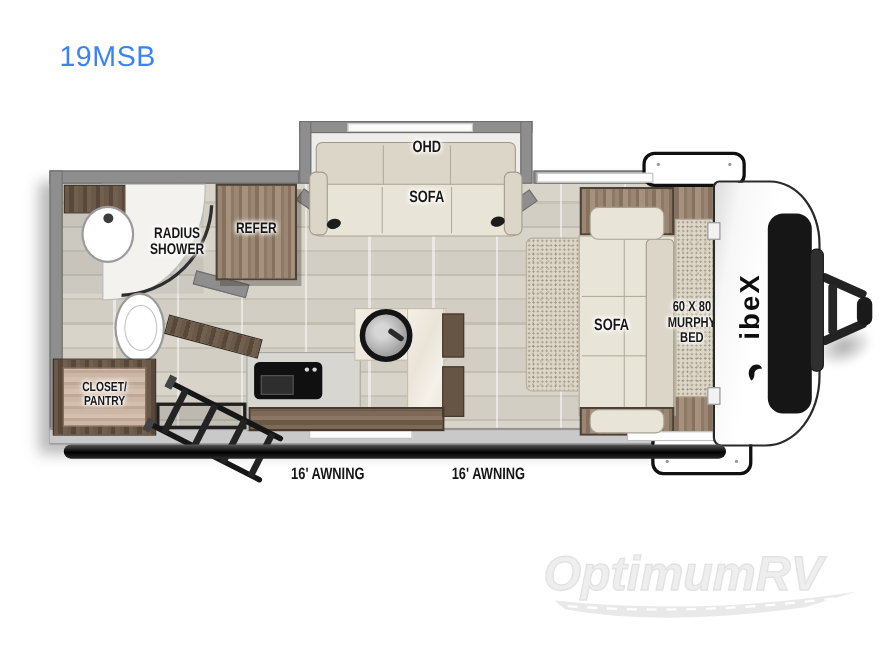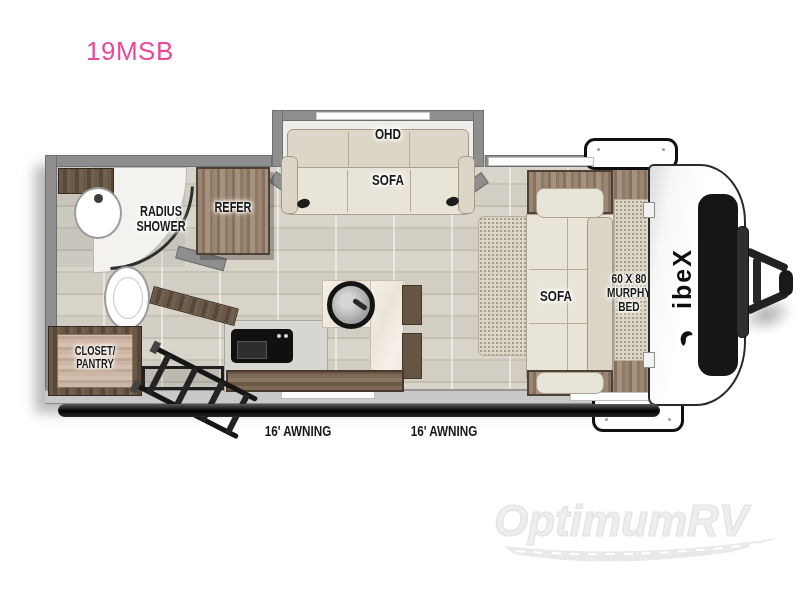--- a/index.html
+++ b/index.html
@@ -29,21 +29,21 @@
         background-image:radial-gradient(rgba(118,110,92,.55) .8px, rgba(0,0,0,0) 1px),
                          radial-gradient(rgba(150,142,122,.45) .8px, rgba(0,0,0,0) 1px);
         background-size:4px 4px,7px 7px;background-position:0 0,2px 3px;
         border:1px solid #b5ae9c;box-sizing:border-box;}
   
   .lbl{position:absolute;font-weight:700;color:#171717;text-align:center;line-height:1.06;
        transform:scaleX(.78);white-space:nowrap;
        text-shadow:0 0 6px #fff,0 0 4px #fff,0 0 3px #fff,0 0 8px #fff;z-index:12;}
   .lbl span{display:block;}
   .f15{font-size:15px;} .f14{font-size:14px;} .f13{font-size:13px;} .f12{font-size:12px;}
-  .model{position:absolute;left:54px;top:36px;font-size:26px;color:#ec4899;letter-spacing:.5px;z-index:2;margin-left:32px;}
+  .model{position:absolute;left:54px;top:36px;font-size:26px;color:#3b82f6;letter-spacing:.5px;z-index:2;}
   
   .oval{border-radius:50%;}
   .guard{background:#fff;border:3px solid #101010;border-radius:11px;box-sizing:border-box;z-index:5;}
   .gdot{position:absolute;width:3px;height:3px;background:#9a9a9a;border-radius:50%;}
   .seam-v{position:absolute;top:2px;bottom:2px;width:1px;background:#b3ac9c;}
   .seam-h{position:absolute;left:2px;right:2px;height:1px;background:#b3ac9c;}
 </style>
 </head>
 <body>
 

